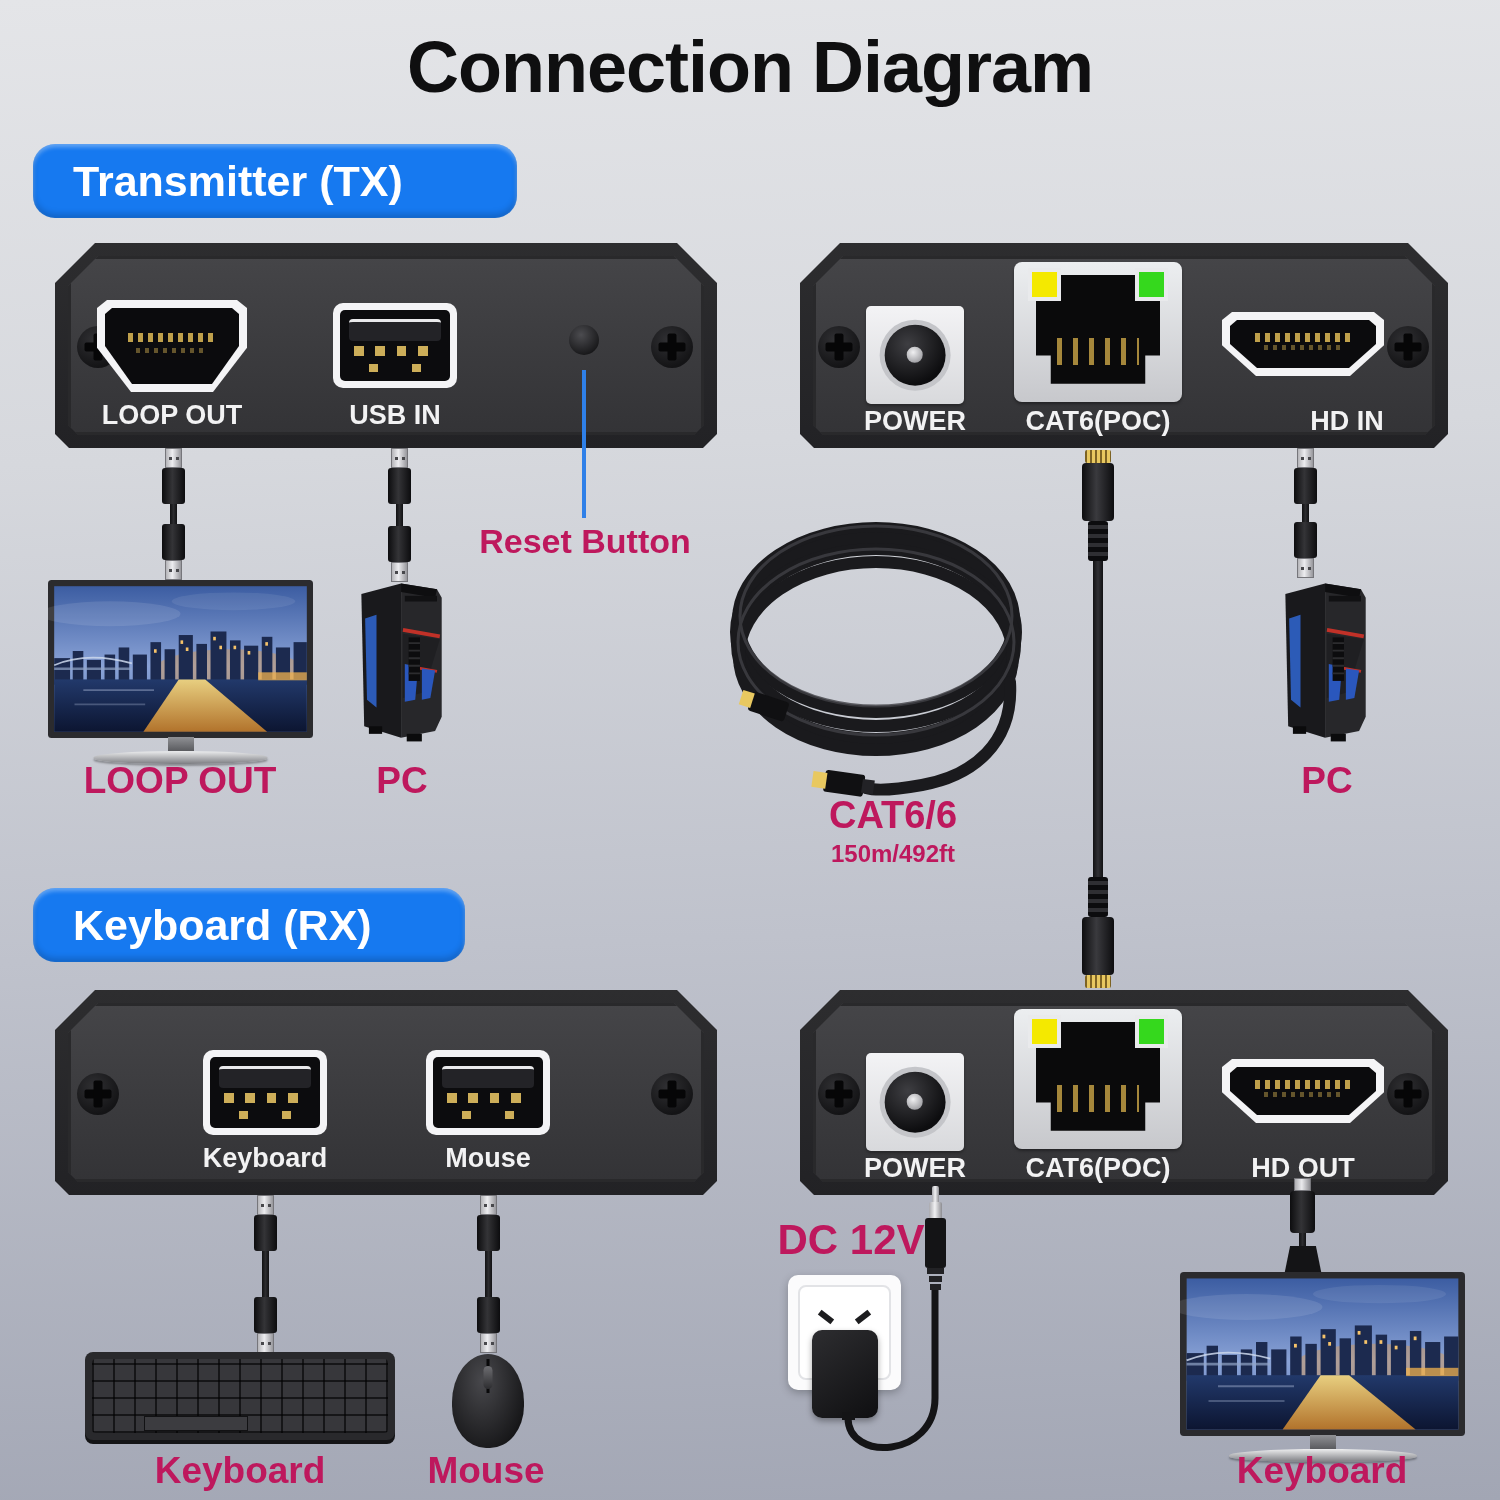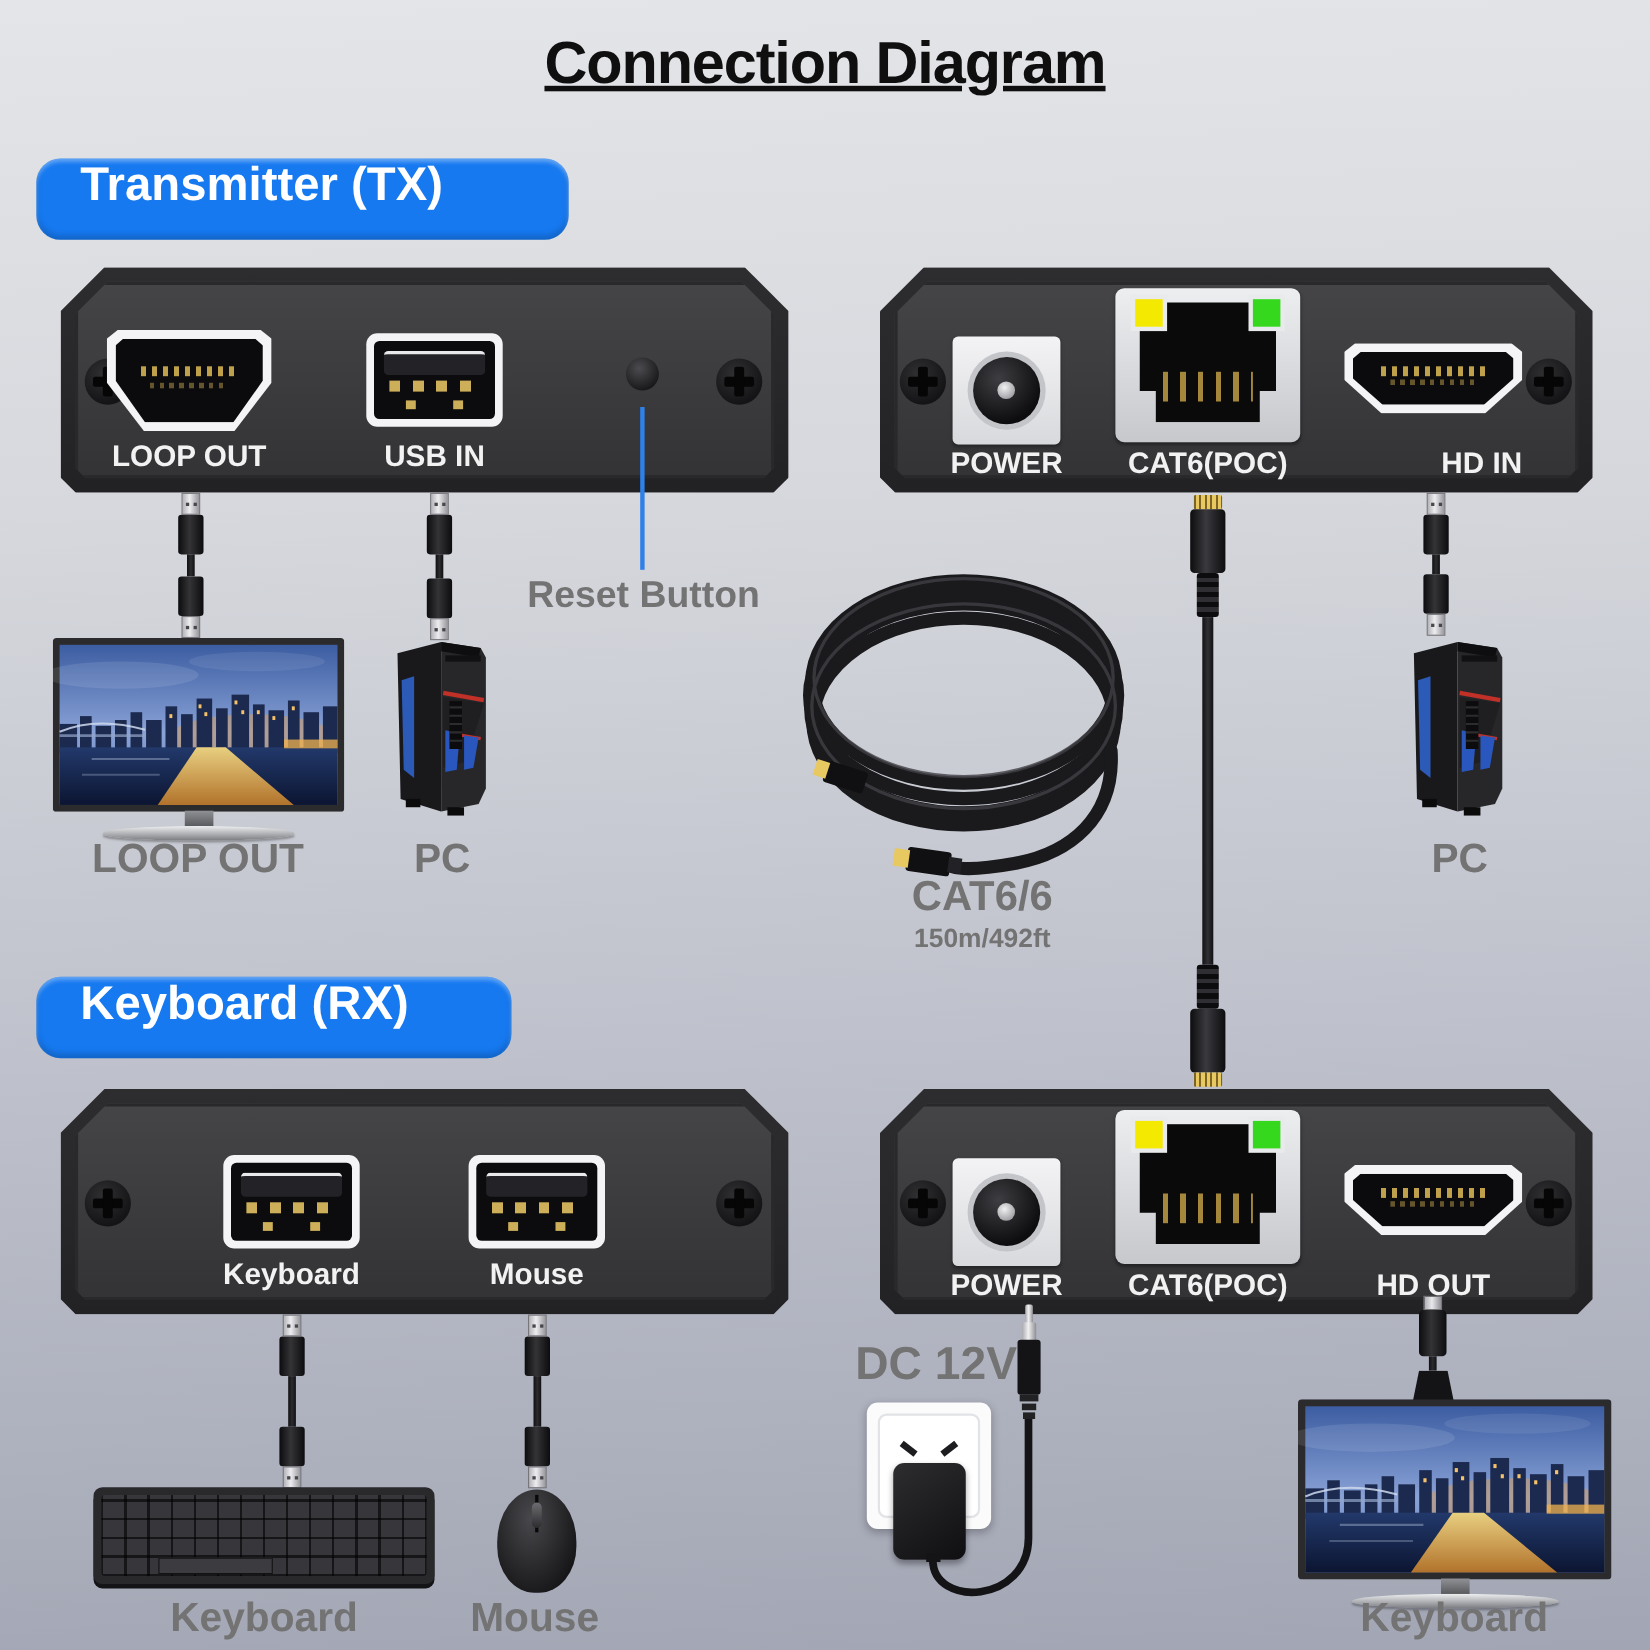--- a/index.html
+++ b/index.html
@@ -3,23 +3,23 @@
 <meta charset="utf-8">
 <style>
   html,body{margin:0;padding:0;width:1500px;height:1500px;}
   body{
     position:relative;overflow:hidden;
     font-family:"Liberation Sans", sans-serif;
     background:linear-gradient(178deg,#e4e5e8 0%,#d6d8dd 30%,#bfc2cc 62%,#a2a6b4 100%);
   }
   .abs{position:absolute;}
   
-  .title{left:0;right:0;top:26px;text-align:center;font-size:54px;font-weight:bold;color:#0f0f10;letter-spacing:-1px;text-decoration:underline;}
+  .title{left:0;right:0;top:26px;text-align:center;font-size:72px;font-weight:bold;color:#0f0f10;letter-spacing:-1px;}
   .pill{background:#1679f0;border-radius:22px;color:#fff;font-weight:bold;font-size:43px;
-        display:flex;align-items:flex-start;padding-left:40px;height:74px;
+        display:flex;align-items:center;padding-left:40px;height:74px;
         box-shadow:inset 0 3px 4px rgba(255,255,255,.35), inset 0 -4px 6px rgba(0,0,0,.18);}
   
   .devbox{background:linear-gradient(180deg,#2d2d2f,#222225);
           clip-path:polygon(14px 100%,0 calc(100% - 14px),0 40px,40px 0,calc(100% - 40px) 0,100% 40px,100% calc(100% - 14px),calc(100% - 14px) 100%);}
   .devface{position:absolute;inset:13px;
           background:linear-gradient(180deg,#454548 0%,#3b3b3e 55%,#333336 100%);
           clip-path:polygon(10px 100%,0 calc(100% - 10px),0 30px,30px 0,calc(100% - 30px) 0,100% 30px,100% calc(100% - 10px),calc(100% - 10px) 100%);
           box-shadow:inset 0 0 0 3px #29292b;}
   .screw{width:42px;height:42px;border-radius:50%;background:radial-gradient(circle at 40% 33%,#303033,#141416 72%);}
   .screw::before,.screw::after{content:"";position:absolute;background:#060607;left:50%;top:50%;transform:translate(-50%,-50%);border-radius:2px;}
@@ -54,21 +54,21 @@
   .cm{width:17px;height:20px;background:linear-gradient(90deg,#b4b4b8,#ededf0 42%,#97979c);border:1px solid #76767b;box-sizing:border-box;position:relative;}
   .cm::before{content:"";position:absolute;left:3px;top:8px;width:3px;height:3px;background:#48484c;box-shadow:7px 0 0 #48484c;}
   .ch{width:23px;height:36px;background:linear-gradient(90deg,#0c0c0e,#343437 45%,#0c0c0e);border-radius:3px;}
   .cc{width:7px;flex:1;background:linear-gradient(90deg,#101012,#2c2c2f,#101012);}
   .ecable{display:flex;flex-direction:column;align-items:center;width:40px;}
   .egold{width:26px;height:13px;border-radius:2px;background:repeating-linear-gradient(90deg,#7d6324 0 2px,#e8c860 2px 5px);}
   .ehouse{width:32px;height:58px;border-radius:4px;background:linear-gradient(90deg,#0d0d0f,#3a3a3e 45%,#0d0d0f);}
   .eboot{width:20px;height:40px;border-radius:3px;background:repeating-linear-gradient(0deg,#0c0c0e 0 5px,#2f2f33 5px 9px);}
   .ecord{width:10px;flex:1;background:linear-gradient(90deg,#121214,#303034,#121214);}
   
-  .devlabel{transform:translateX(-50%);font-size:37px;font-weight:bold;color:#737373;white-space:nowrap;}
+  .devlabel{transform:translateX(-50%);font-size:37px;font-weight:bold;color:#be185d;white-space:nowrap;}
   .monitor svg{display:block;width:100%;height:calc(100% - 26px);}
   .mon-neck{position:absolute;left:50%;transform:translateX(-50%);bottom:13px;width:26px;height:14px;background:linear-gradient(#909195,#5a5b5f);}
   .mon-base{position:absolute;left:50%;transform:translateX(-50%);bottom:0;width:66%;height:13px;border-radius:50% 50% 45% 45%;
             background:linear-gradient(180deg,#edeeef,#7c7d82);box-shadow:0 2px 2px rgba(0,0,0,.3);}
   .keyboard{background:#29292c;border-radius:8px;box-shadow:0 4px 0 #141416;}
   .kb-keys{position:absolute;inset:7px;border-radius:4px;background-color:#37373b;
            background-image:repeating-linear-gradient(90deg,rgba(0,0,0,.6) 0 2px,rgba(0,0,0,0) 2px 21px),
                             repeating-linear-gradient(0deg,rgba(0,0,0,.6) 0 2px,rgba(0,0,0,0) 2px 17px);}
   .kb-space{position:absolute;left:19%;bottom:9px;width:33%;height:13px;background:#3c3c40;border:1px solid #121214;}
   .mouse{border-radius:36px 36px 34px 34px / 48px 48px 42px 42px;background:radial-gradient(ellipse at 42% 28%,#48484c,#161618 78%);}

